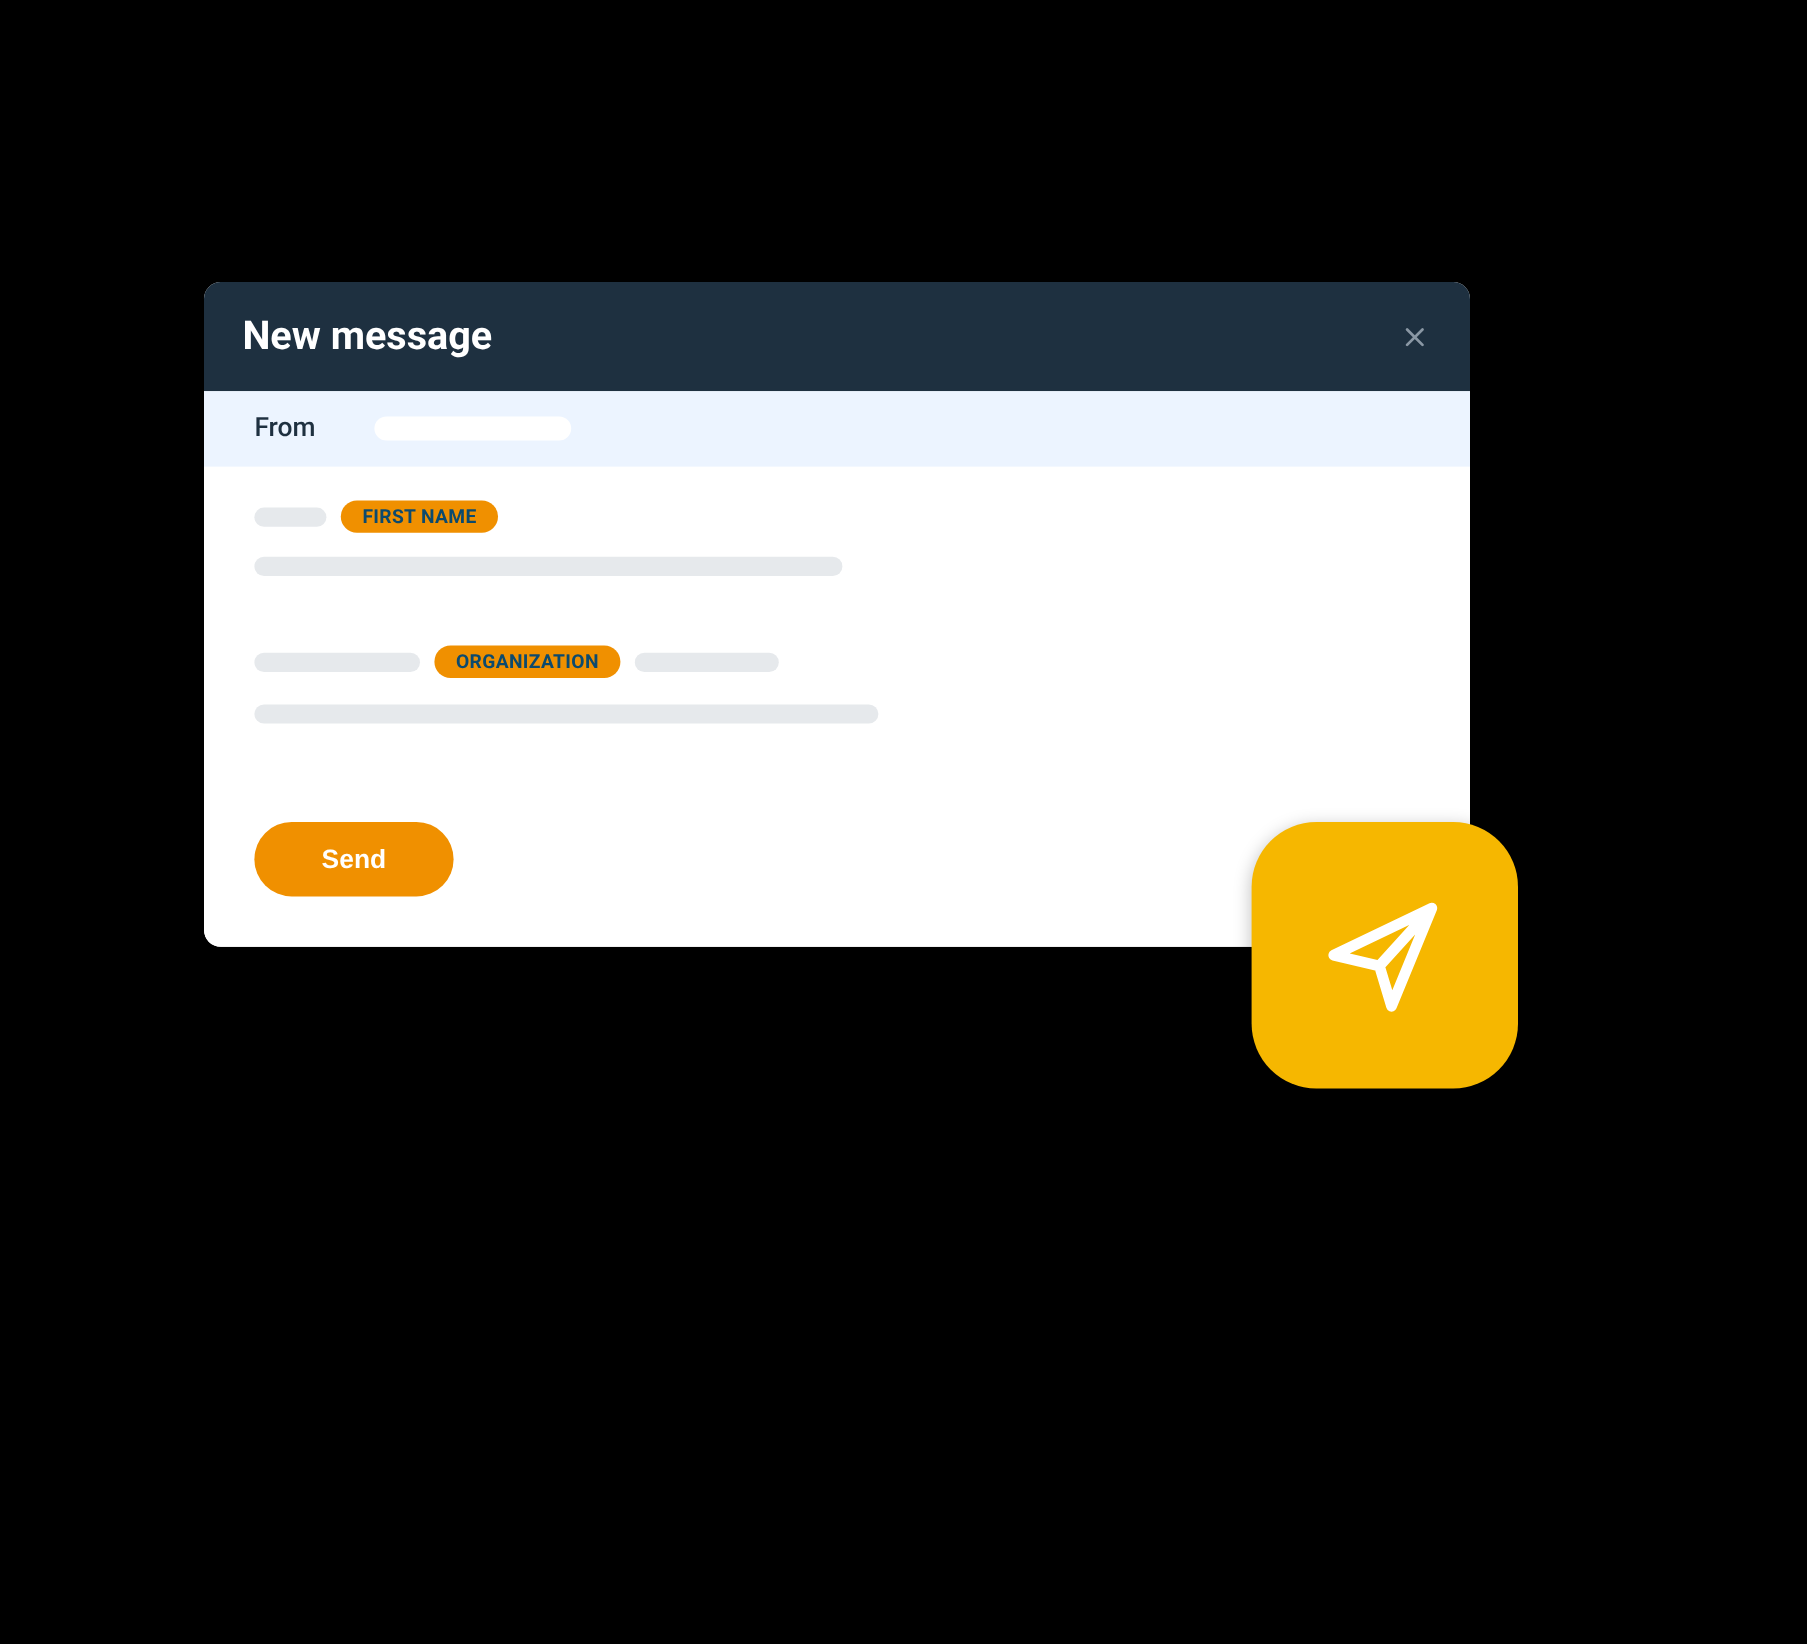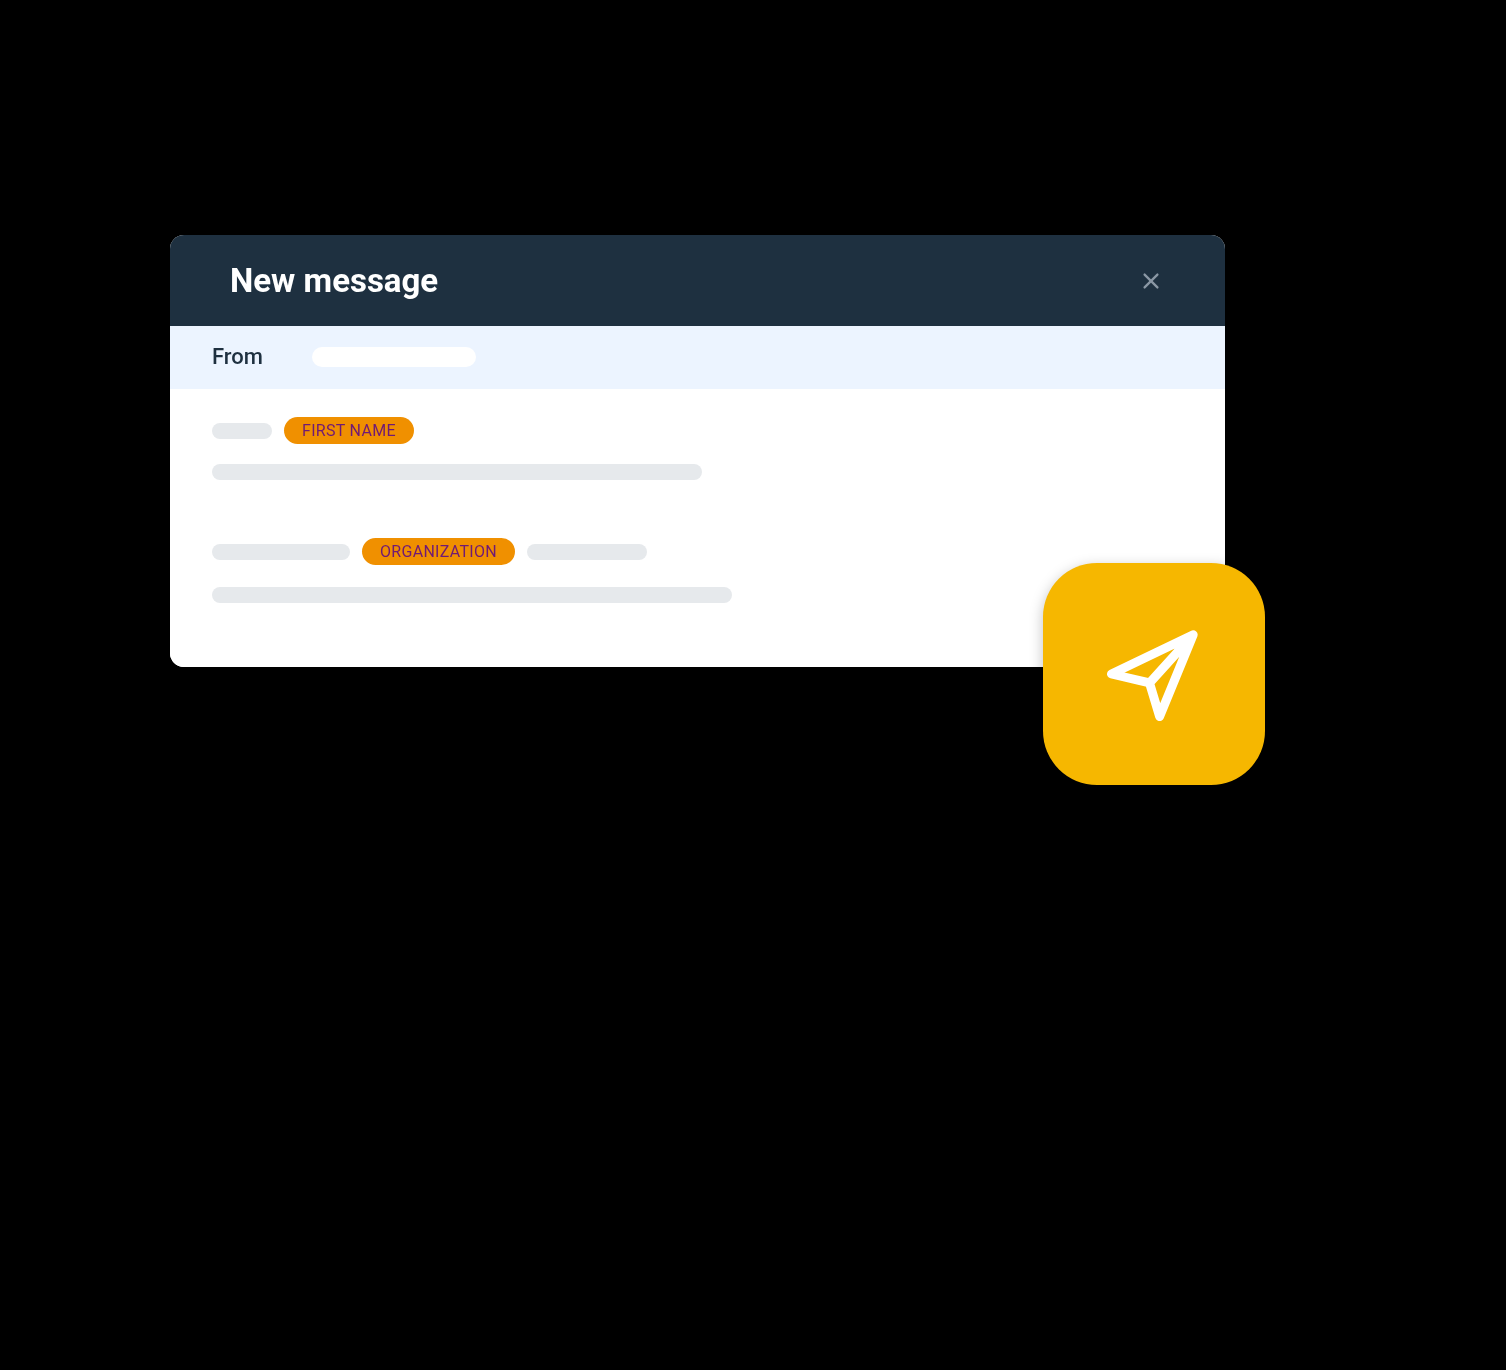--- a/index.html
+++ b/index.html
@@ -20,21 +20,21 @@
       border-radius: 14px;
       overflow: visible;
       box-shadow: 0 2px 10px rgba(0,0,0,0.2);
     }
     .header {
       background: #1e3040;
       color: #fff;
       display: flex;
       align-items: center;
       justify-content: space-between;
-      padding: 26px 60px;
+      padding: 26px 32px;
       border-top-left-radius: 14px;
       border-top-right-radius: 14px;
     }
     .header h1 {
       font-size: 33px;
       font-weight: 700;
     }
     .close-btn {
       background: none;
       border: none;
@@ -91,22 +91,22 @@
       height: 16px;
     }
     .w60 { width: 60px; }
     .w138 { width: 138px; }
     .w120 { width: 120px; }
     .w490 { width: 490px; }
     .w478 { width: 478px; }
     .w520 { width: 520px; }
     .chip {
       background: #f09000;
-      color: #701a75;
-      font-weight: 400;
+      color: #0c4a6e;
+      font-weight: 700;
       font-size: 16px;
       letter-spacing: 0.3px;
       padding: 4px 18px;
       border-radius: 999px;
       text-transform: uppercase;
     }
     .send-btn {
       margin-top: 60px;
       background: #f09000;
       color: #fff;
@@ -169,20 +169,21 @@
       <span class="ph w138"></span>
       <span class="chip">ORGANIZATION</span>
       <span class="ph w120"></span>
     </div>
 
     <div class="content-line gap-med">
       <span class="ph w520"></span>
     </div>
 
 
+    <button class="send-btn">Send</button>
   </div>
 
   <div class="fab">
     <svg viewBox="0 0 100 100">
       <path d="M 12 50 L 85 15 L 55 88 L 46 58 L 12 50 Z M 46 58 L 85 15" fill="none" stroke="#fff" stroke-width="8" stroke-linejoin="round" stroke-linecap="round"></path>
     </svg>
   </div>
 
 </div>
 

